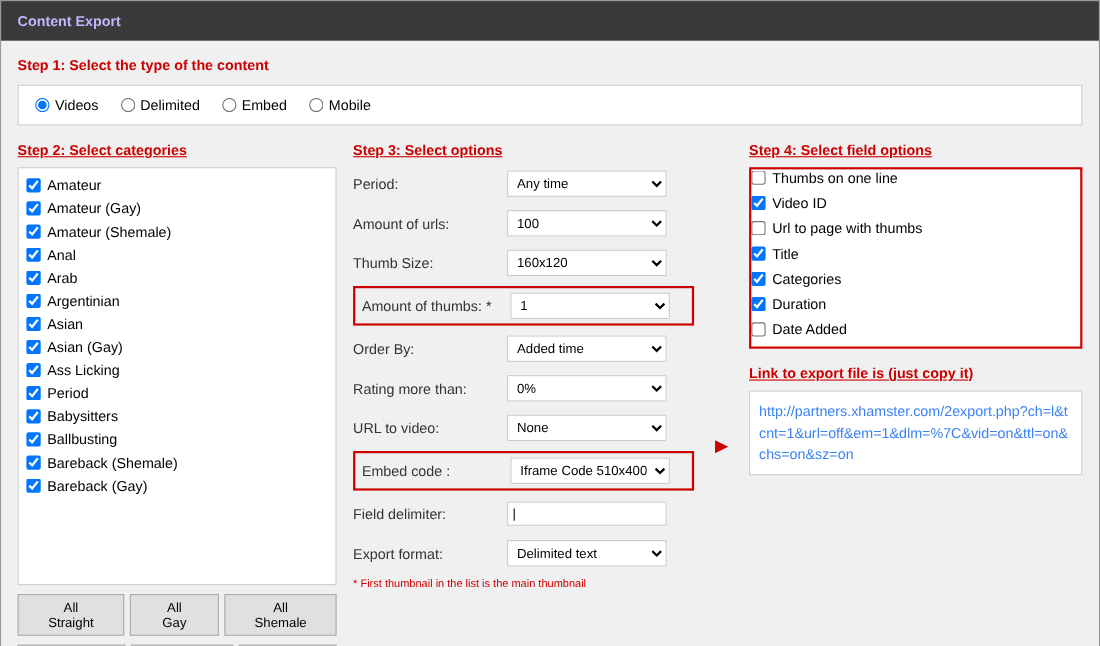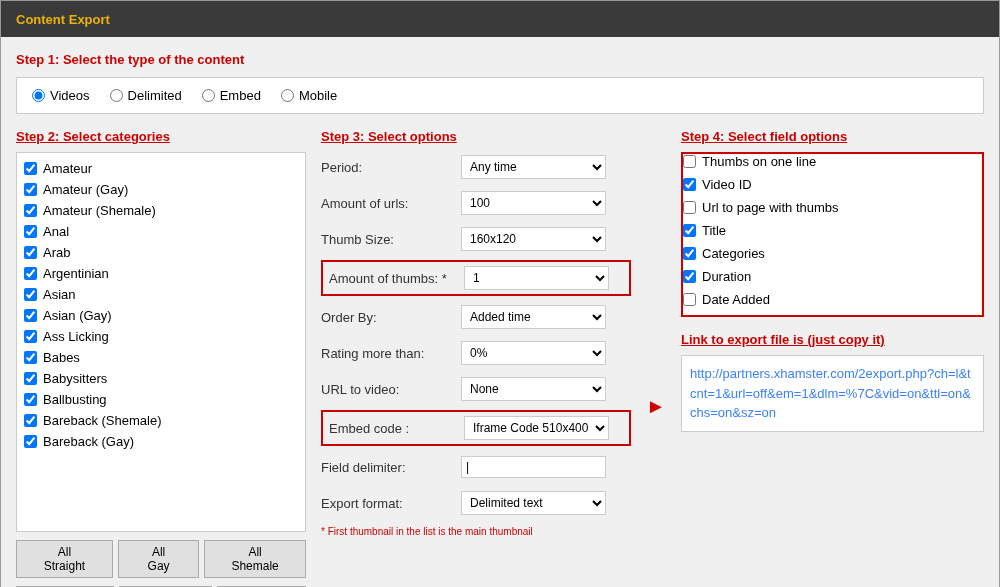--- a/index.html
+++ b/index.html
@@ -1,18 +1,18 @@
 <!DOCTYPE html>
 <html><head>
   <meta charset="utf-8">
   <style>
     * { box-sizing: border-box; margin: 0; padding: 0; font-family: Arial, sans-serif; font-size: 13px; }
     body { background: #d0d0d0; display: flex; justify-content: center; align-items: center; min-height: 100vh; }
     .container { width: 1000px; background: #f0f0f0; border: 1px solid #999; }
-    .title-bar { background: #3a3a3a; color: #eab308; padding: 10px 15px; font-size: 14px; font-weight: bold; }
+    .title-bar { background: #3a3a3a; color: #c4b5fd; padding: 10px 15px; font-size: 14px; font-weight: bold; }
     .content { padding: 15px; }
     .step-header { color: #cc0000; font-weight: bold; margin-bottom: 10px; font-size: 13px; }
     .step1-row { background: #fff; border: 1px solid #ccc; padding: 10px 15px; margin-bottom: 15px; display: flex; align-items: center; gap: 20px; }
     .radio-label { display: flex; align-items: center; gap: 5px; cursor: pointer; }
     .main-area { display: flex; gap: 15px; }
     .categories-panel { width: 290px; flex-shrink: 0; }
     .options-panel { width: 310px; flex-shrink: 0; }
     .field-options-panel { flex: 1; }
     .panel-header { color: #cc0000; font-weight: bold; text-decoration: underline; margin-bottom: 8px; font-size: 13px; }
     .categories-list { border: 1px solid #ccc; background: #fff; height: 380px; overflow-y: scroll; padding: 5px; }
@@ -102,21 +102,21 @@
           <div class="cat-item">
               <input type="checkbox" checked="" style="">
               <span>Asian (Gay)</span>
             </div>
           <div class="cat-item">
               <input type="checkbox" checked="" style="">
               <span>Ass Licking</span>
             </div>
           <div class="cat-item">
               <input type="checkbox" checked="" style="">
-              <span>Babes</span>
+              <span>Period</span>
             </div>
           <div class="cat-item">
               <input type="checkbox" checked="" style="">
               <span>Babysitters</span>
             </div>
           <div class="cat-item">
               <input type="checkbox" checked="" style="">
               <span>Ballbusting</span>
             </div>
           <div class="cat-item">

